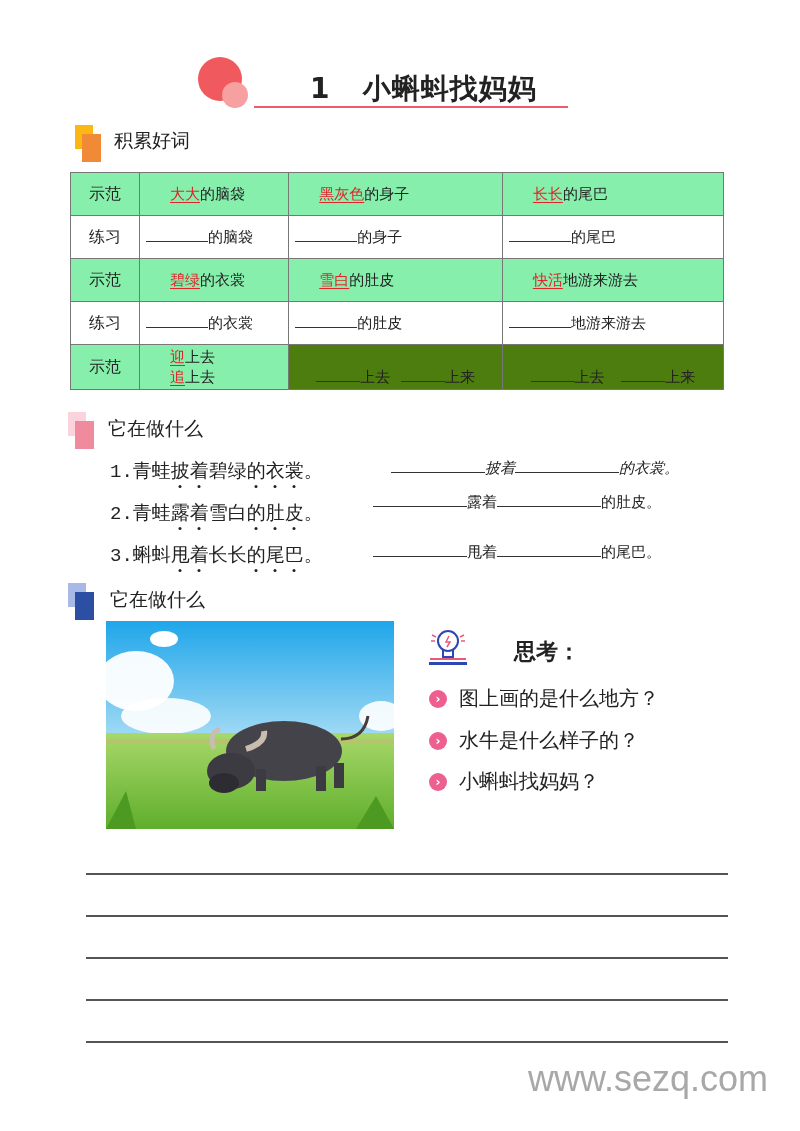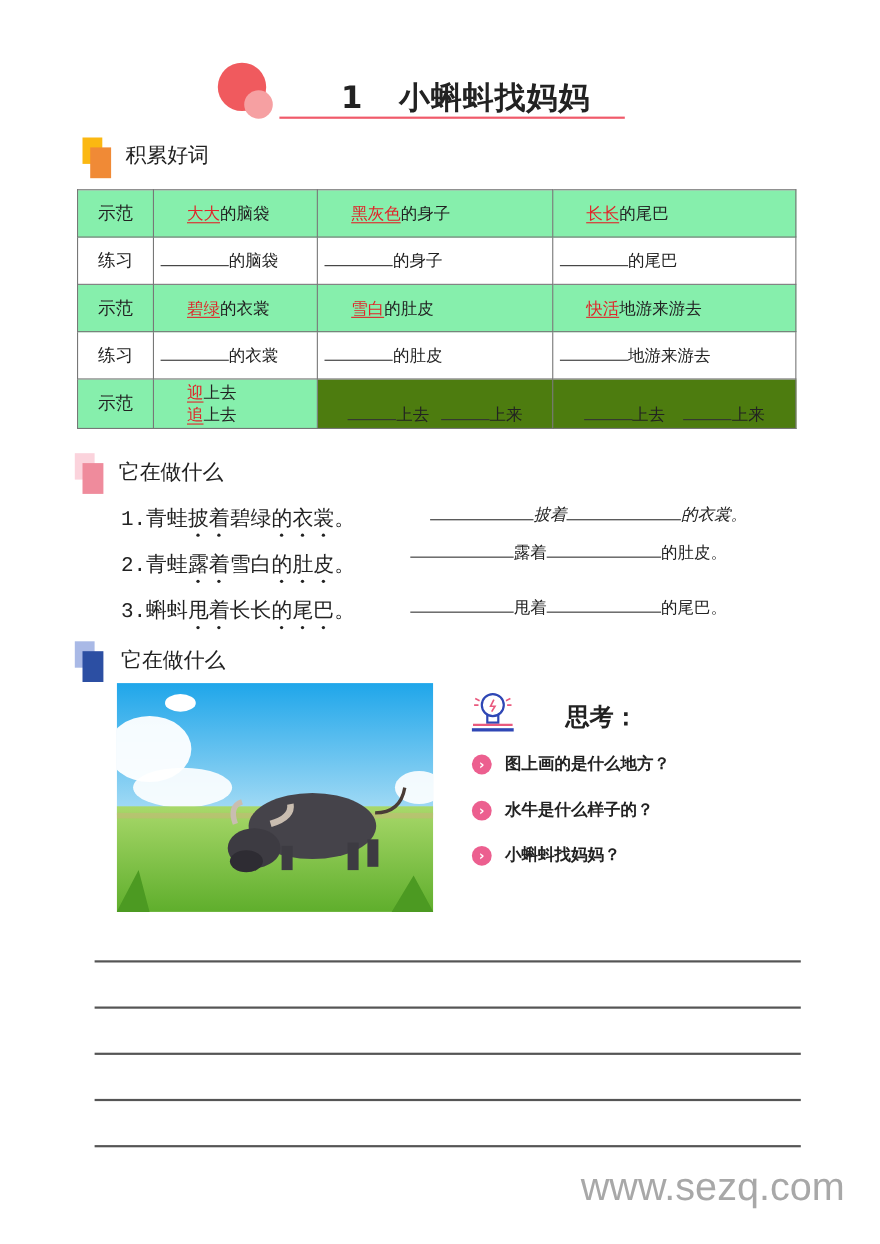--- a/index.html
+++ b/index.html
@@ -25,21 +25,21 @@
   .blank{display:inline-block;border-bottom:1px solid #333;height:14px;vertical-align:baseline;}
   
   .sent{font-family:Liberation Mono, monospace;font-size:19px;}
   .dot{position:relative;}
   .dot::after{content:"";position:absolute;left:50%;bottom:-5px;width:3px;height:3px;border-radius:50%;background:#222;transform:translateX(-50%);}
   .fill{font-family:"DejaVu Serif",serif;font-size:15px;white-space:nowrap;}
   
   .pic{left:106px;top:621px;width:288px;height:208px;overflow:hidden;}
   
   .think-title{font-size:22px;font-weight:bold;color:#222;}
-  .q{font-family:"DejaVu Serif",serif;font-size:15px;font-weight:bold;}
+  .q{font-family:"DejaVu Serif",serif;font-size:20px;}
   .qicon{width:18px;height:18px;border-radius:50%;background:#ec5f8f;color:#fff;font-size:12px;line-height:18px;text-align:center;font-weight:bold;}
   .wline{left:86px;width:642px;height:2px;background:#555;}
   .watermark{right:32px;top:1058px;font-size:36px;color:#a8a8a8;font-family:"Liberation Sans",sans-serif;}
 </style>
 </head>
 <body>
 
 <div class="abs title-circle1"></div>
 <div class="abs title-circle2"></div>
 <div class="abs title-text"><span>1</span>   <span>小蝌蚪找妈妈</span></div>

